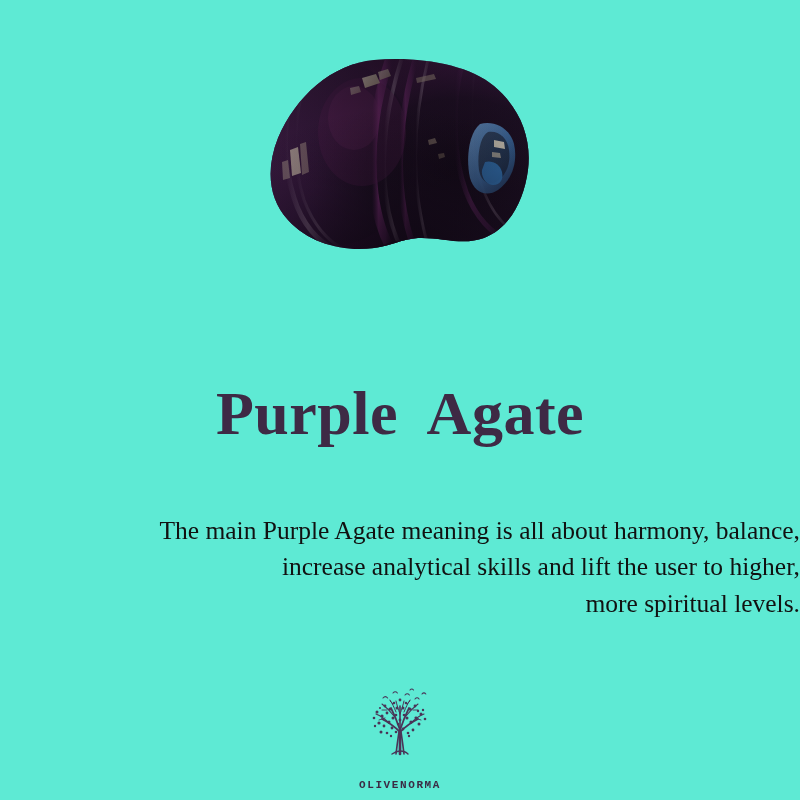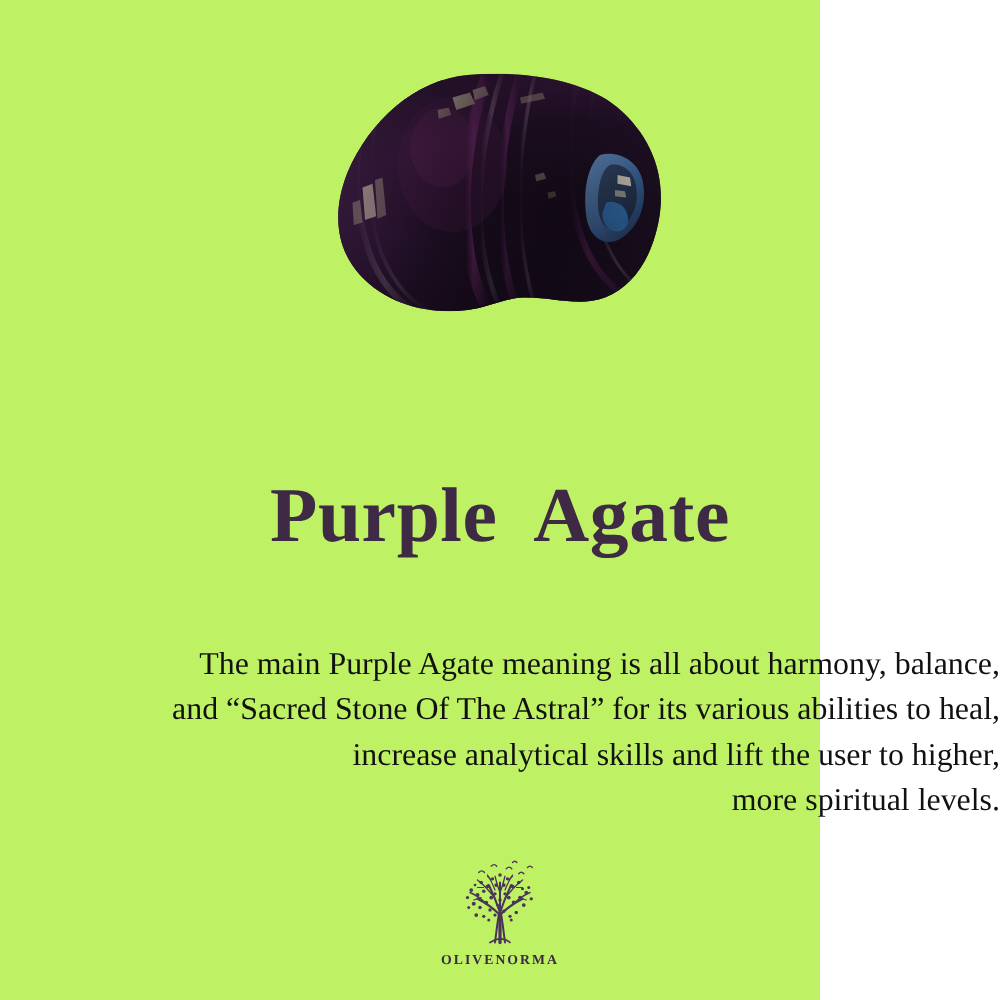--- a/index.html
+++ b/index.html
@@ -8,23 +8,23 @@
   }
   body {
     width: 800px;
     height: 800px;
     background: #ffffff;
     font-family: "Liberation Serif", serif;
     overflow: hidden;
   }
   .card {
     position: relative;
-    width: 656px;
+    width: 800px;
     height: 800px;
-    background: #bef264;
+    background: #5eead4;
     display: block;
   }
 
   
   .stone-wrap {
     position: absolute;
     left: 0;
     top: 58px;
     width: 800px;
     height: 205px;
@@ -92,22 +92,22 @@
     top: 688px;
     width: 800px;
     text-align: center;
   }
   .logo-mark {
     display: block;
     margin: 0 auto;
   }
   .logo-word {
     display: block;
-    margin-top: 2px;
-    font-family: Liberation Serif, serif;
+    margin-top: 19px;
+    font-family: Liberation Mono, monospace;
     font-weight: 700;
     font-size: 11px;
     letter-spacing: 1.6px;
     color: #3b2b45;
   }
 </style>
 </head>
 <body>
 
 <div class="card">
@@ -241,21 +241,20 @@
                  C 224 198, 250 192, 268 176 L 268 200 L 0 200 Z" fill="#120a15" opacity="0.75"></path>
       </g>
     </svg>
   </div>
 
   <h1 class="title">Purple  Agate</h1>
 
 
   <p class="body-text">
     <span class="ln">The main Purple Agate meaning is all about harmony, balance,</span>
-    <span class="ln">and “Sacred Stone Of The Astral” for its various abilities to heal,</span>
     <span class="ln">increase analytical skills and lift the user to higher,</span>
     <span class="ln">more spiritual levels.</span>
   </p>
 
   <div class="logo">
     <svg class="logo-mark" width="74" height="72" viewBox="0 0 74 72">
       <g stroke="#4a3558" fill="none" stroke-linecap="round">
 
         <path d="M 37 66 L 37 42" stroke-width="2.6"></path>
         <path d="M 33 66 C 34 58, 35 50, 36 44" stroke-width="1.6"></path>

